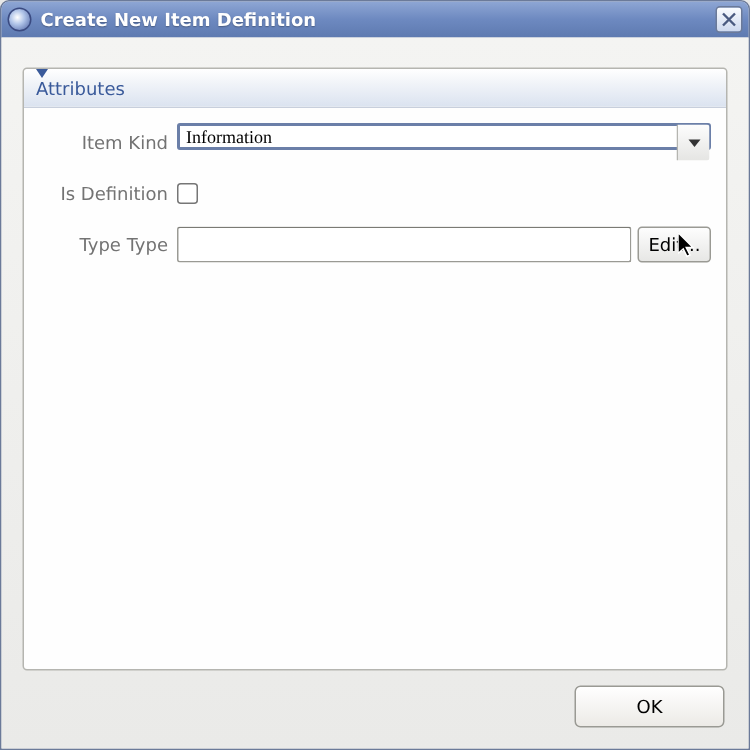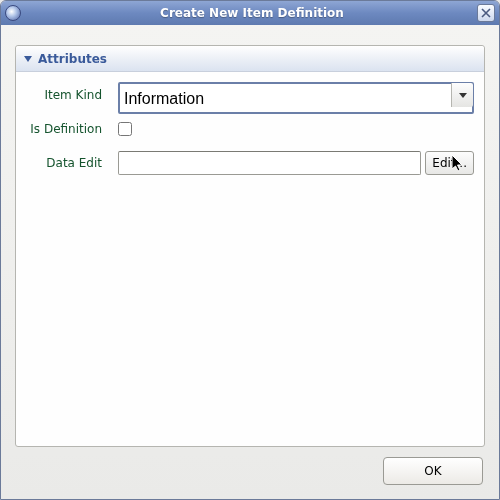--- a/index.html
+++ b/index.html
@@ -33,21 +33,20 @@
 .titlebar .app-icon {
   width: 16px;
   height: 16px;
   margin-right: 6px;
   background: radial-gradient(circle at 40% 40%, #fff 0%, #b0c4e8 40%, #4a5fa0 100%);
   border-radius: 50%;
   border: 1px solid #3a4a80;
 }
 .titlebar .title {
   flex: 1;
-  text-align: center;
   text-shadow: 0 1px 1px rgba(0,0,0,0.3);
 }
 .titlebar .close-btn {
   width: 18px;
   height: 18px;
   background: linear-gradient(to bottom, #fafcff, #cdd8ee);
   border: 1px solid #6b7a99;
   border-radius: 3px;
   display: flex;
   align-items: center;
@@ -69,61 +68,61 @@
   background: #fefefe;
   display: flex;
   flex-direction: column;
 }
 .panel-header {
   height: 26px;
   background: linear-gradient(to bottom, #ffffff 0%, #f0f3f8 40%, #dbe3f0 100%);
   border-bottom: 1px solid #c8cfdc;
   border-radius: 3px 3px 0 0;
   display: flex;
-  align-items: center;
   padding: 0 8px;
   color: #3a5a9a;
-  font-weight: bold;
+  font-weight: normal;
+  flex-direction: column;
 }
 .panel-header .twistie {
   width: 0; height: 0;
   border-left: 4px solid transparent;
   border-right: 4px solid transparent;
   border-top: 6px solid #3a5a9a;
   margin-right: 6px;
 }
 .panel-body {
   padding: 10px 10px;
 }
 .form-row {
   display: flex;
   align-items: center;
   margin-bottom: 8px;
   min-height: 26px;
 }
 .form-row .lbl {
   width: 92px;
   text-align: right;
-  padding-right: 16px;
-  color: #14532d;
+  padding-right: 6px;
+  color: #737373;
 }
 .select-wrap {
   flex: 1;
   position: relative;
   height: 26px;
 }
 .select-wrap select {
   width: 100%;
-  height: 32px;
+  height: 18px;
   border: 2px solid #6b7fa8;
   border-radius: 2px;
   background: #fff;
   padding: 0 24px 0 4px;
-  font-family: Liberation Sans, sans-serif;
-  font-size: 16px;
+  font-family: Liberation Serif, serif;
+  font-size: 12px;
   appearance: none;
   -webkit-appearance: none;
 }
 .select-wrap .arrow {
   position: absolute;
   right: 1px;
   top: 1px;
   width: 22px;
   height: 24px;
   border-left: 1px solid #b5b5b0;
@@ -222,21 +221,21 @@
             <div class="arrow"></div>
           </div>
         </div>
 
         <div class="form-row">
           <div class="lbl">Is Definition</div>
           <input type="checkbox" class="checkbox" style="">
         </div>
 
         <div class="form-row">
-          <div class="lbl">Data Edit</div>
+          <div class="lbl">Type Type</div>
           <input type="text" class="text-input" value="" style="">
           <button class="small-btn">Edit...</button>
         </div>
 
       </div>
     </div>
 
     <div class="button-bar">
       <button class="dlg-btn">OK</button>
     </div>

